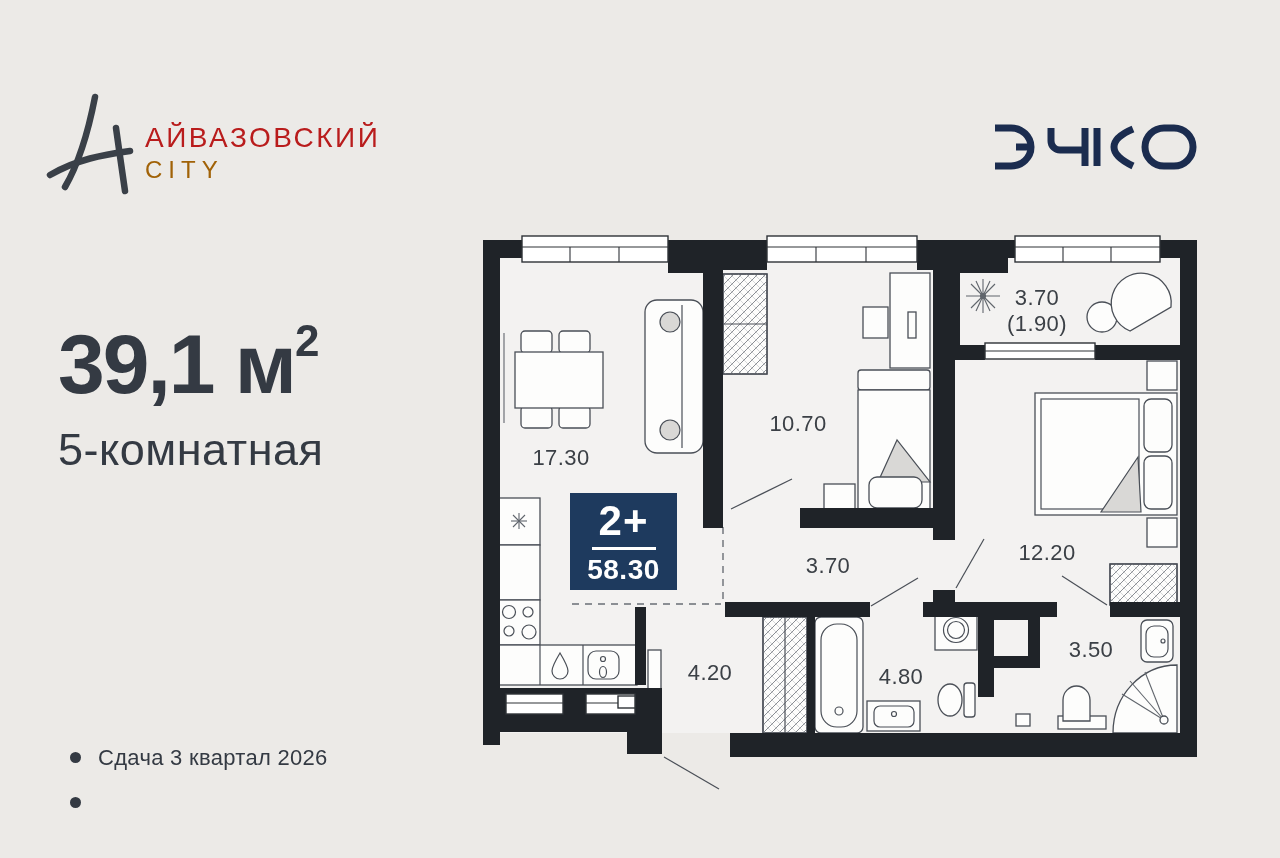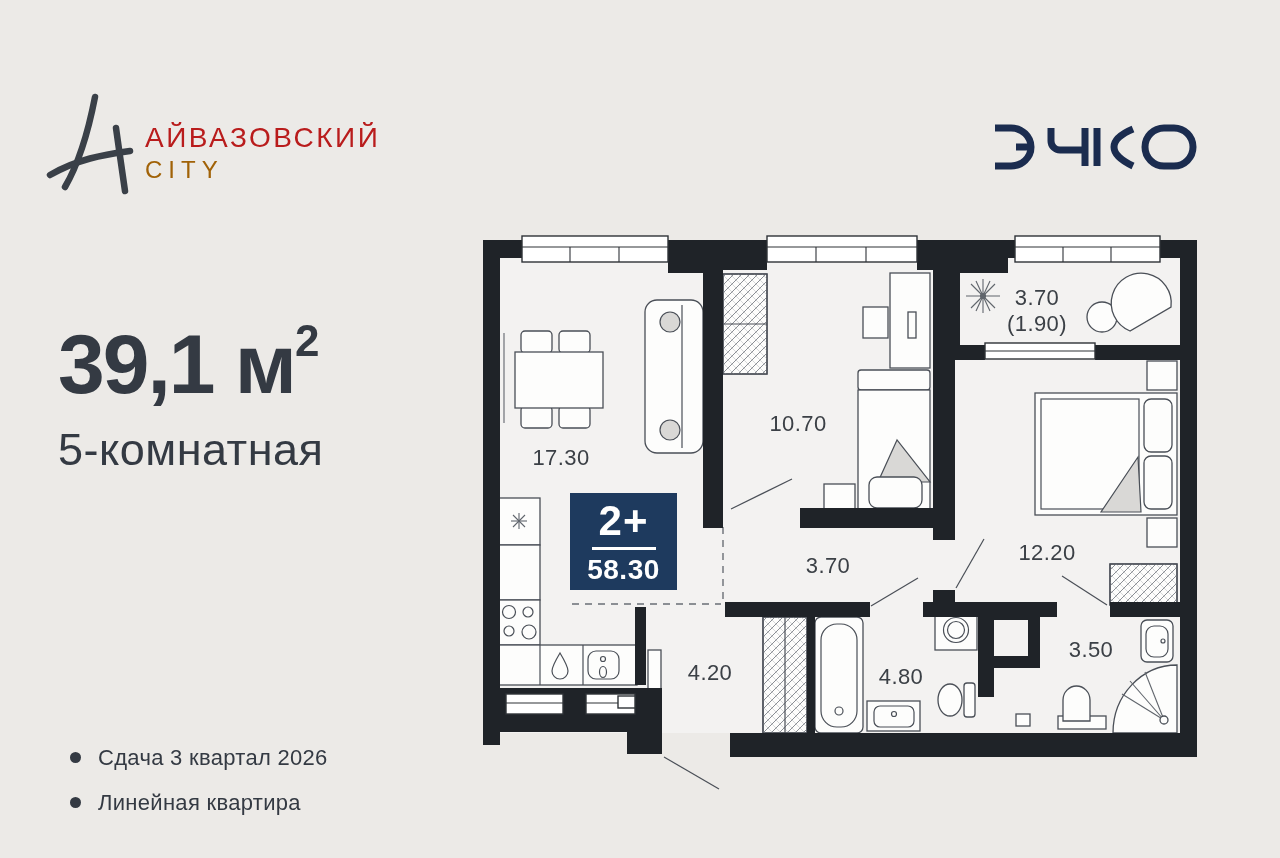--- a/index.html
+++ b/index.html
@@ -293,21 +293,20 @@
 <div class="area"><span>39,1 м</span><sup>2</sup></div>
 <div class="type">5-комнатная</div>
 
 <div class="features">
   <div class="feature">
     <span class="dot"></span>
     <span class="txt">Сдача 3 квартал 2026</span>
   </div>
   <div class="feature">
     <span class="dot"></span>
-    <span class="txt">Линейная квартира</span>
   </div>
 </div>
 
 <div class="plan-label" style="left:561px;top:458px">17.30</div>
 <div class="plan-label" style="left:798px;top:424px">10.70</div>
 <div class="plan-label" style="left:1037px;top:311px">
   <div class="l2">3.70</div>
   <div class="l2">(1.90)</div>
 </div>
 <div class="plan-label" style="left:1047px;top:553px">12.20</div>

